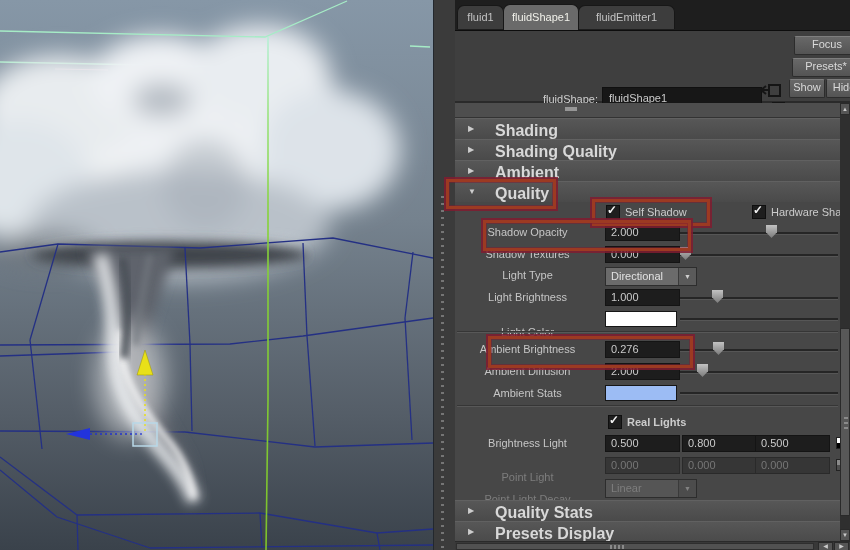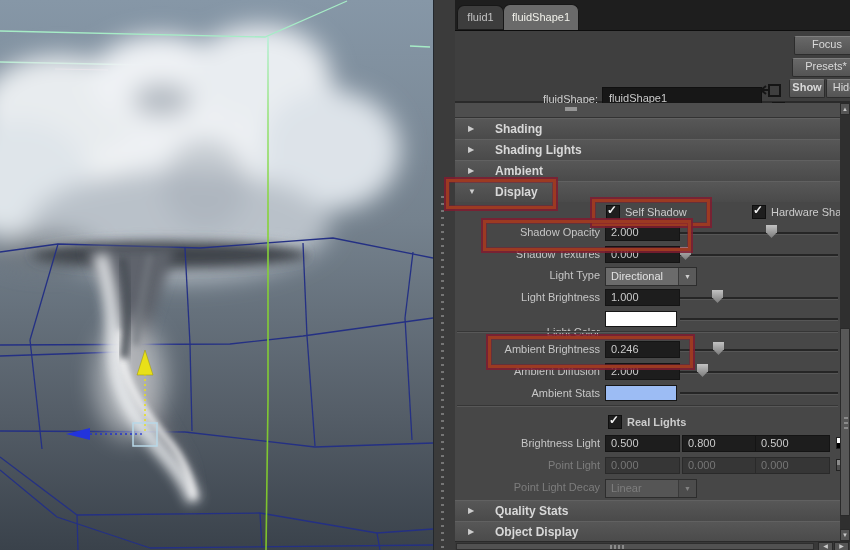--- a/index.html
+++ b/index.html
@@ -22,25 +22,25 @@
   .hfield{position:absolute;left:147px;top:56px;width:152px;height:20px;background:#171717;border:1px solid #101010;
           color:#cacaca;line-height:20px;padding-left:6px;}
   .btn{position:absolute;background:linear-gradient(#686868,#545454);border:1px solid #2c2c2c;border-top-color:#7e7e7e;
        border-radius:2px;color:#dadada;text-align:center;line-height:15px;height:17px;}
   
   .sliver{position:absolute;left:0;top:103px;width:385px;height:14px;background:#4e4e4e;border-bottom:1px solid #333;}
   .sliver .dash{position:absolute;left:110px;top:4px;width:12px;height:4px;background:#969696;}
   .sec{position:absolute;left:0;width:385px;height:20px;background:linear-gradient(#575757,#4a4a4a);
        border-top:1px solid #616161;border-bottom:1px solid #2e2e2e;cursor:pointer;}
   .sec .tri{position:absolute;left:13px;top:5px;font-size:8px;color:#cdcdcd;}
-  .sec .sec-lbl{position:absolute;left:40px;top:3px;font-weight:bold;font-size:12px;color:#d8d8d8;}
+  .sec .sec-lbl{position:absolute;left:40px;top:3px;font-weight:bold;font-size:16px;color:#d8d8d8;}
   .content{position:absolute;left:0;top:202px;width:385px;height:298px;background:#474747;}
   .sep{position:absolute;left:2px;width:381px;height:0;border-top:1px solid #363636;border-bottom:1px solid #585858;}
-  .lbl{position:absolute;left:0;width:145px;text-align:right;color:#c6c6c6;}
-  .lbl.dis{color:#7d7d7d;}
+  .lbl{position:absolute;left:0;width:145px;text-align:center;color:#c6c6c6;}
+  .lbl.dis{color:#7d7d7d;margin-top:12px;}
   .field{position:absolute;width:68px;height:15px;background:#1d1d1d;border:1px solid #141414;
          color:#cbcbcb;line-height:15px;padding-left:5px;}
   .field.dis{background:#363636;border-color:#2a2a2a;color:#767676;}
   .track{position:absolute;height:2px;background:#262626;border-bottom:1px solid #565656;}
   .handle{position:absolute;width:11px;height:13px;background:linear-gradient(#c2c2c2,#7b7b7b);
           clip-path:polygon(0 0,100% 0,100% 55%,50% 100%,0 55%);}
   .cb{position:absolute;width:12px;height:12px;background:#1e1e1e;border:1px solid #0f0f0f;}
   .cb .mark{position:absolute;left:0px;top:-3px;color:#f2f2f2;font-size:12px;font-weight:bold;}
   .cblbl{position:absolute;color:#cccccc;white-space:nowrap;text-align:center;}
   .swatch{position:absolute;width:70px;height:14px;border:1px solid #161616;}
@@ -177,62 +177,63 @@
 
   <div class="divider">
     <div class="grip"></div>
   </div>
 
   <div class="ae">
 
     <div class="tabbar">
       <div class="tab" style="left:2px;width:45px;">fluid1</div>
       <div class="tab sel" style="left:48px;width:74px;">fluidShape1</div>
+      <div class="tab" style="left:123px;width:95px;">fluidEmitter1</div>
     </div>
 
     <div class="hdr">
       <div class="hlabel">fluidShape:</div>
       <div class="hfield">fluidShape1</div>
       <div class="aeicons">
         <svg width="32" height="38" viewBox="0 0 32 38">
           <g>
             <rect x="9" y="4" width="11" height="11" fill="none" stroke="#151515" stroke-width="2"></rect>
             <path d="M9,9 L1,9 M1,9 L6,5 M1,9 L6,13" stroke="#151515" stroke-width="2" fill="none"></path>
           </g>
           <g>
             <rect x="13" y="22" width="11" height="11" fill="none" stroke="#151515" stroke-width="2"></rect>
             <path d="M16,27 L28,27 M28,27 L23,23 M28,27 L23,31" stroke="#151515" stroke-width="2" fill="none"></path>
           </g>
         </svg>
       </div>
       <div class="btn" style="left:339px;top:5px;width:64px;">Focus</div>
       <div class="btn" style="left:337px;top:27px;width:66px;">Presets*</div>
-      <div class="btn" style="left:334px;top:48px;width:34px;font-weight:bold;">Show</div>
+      <div class="btn" style="left:334px;top:48px;width:34px;">Show</div>
       <div class="btn" style="left:371px;top:48px;width:34px;">Hide</div>
     </div>
 
     <div class="sliver">
       <div class="dash"></div>
     </div>
 
     <div class="sec" style="top:118px;">
       <span class="tri">▶</span>
       <span class="sec-lbl">Shading</span>
     </div>
     <div class="sec" style="top:139px;">
       <span class="tri">▶</span>
-      <span class="sec-lbl">Shading Lights</span>
+      <span class="sec-lbl">Shading Quality</span>
     </div>
     <div class="sec" style="top:160px;">
       <span class="tri">▶</span>
       <span class="sec-lbl">Ambient</span>
     </div>
     <div class="sec" style="top:181px;">
       <span class="tri">▼</span>
-      <span class="sec-lbl">Display</span>
+      <span class="sec-lbl">Quality</span>
     </div>
 
     <div class="content"></div>
 
     <div class="cb" style="left:151px;top:205px;">
       <span class="mark">✓</span>
     </div>
     <div class="cblbl" style="left:170px;top:206px;">Self Shadow</div>
     <div class="cb" style="left:297px;top:205px;">
       <span class="mark">✓</span>
@@ -260,21 +261,21 @@
     <div class="track" style="left:225px;top:297px;width:158px;"></div>
     <div class="handle" style="left:257px;top:290px;"></div>
 
     <div class="lbl" style="top:326px;">Light Color</div>
     <div class="swatch" style="left: 150px; top: 311px; background: rgb(255, 255, 255);"></div>
     <div class="track" style="left:225px;top:318px;width:158px;"></div>
 
     <div class="sep" style="top:331px;"></div>
 
     <div class="lbl" style="top:343px;">Ambient Brightness</div>
-    <div class="field" style="left:150px;top:341px;">0.246</div>
+    <div class="field" style="left:150px;top:341px;">0.276</div>
     <div class="track" style="left:225px;top:349px;width:158px;"></div>
     <div class="handle" style="left:258px;top:342px;"></div>
 
     <div class="lbl" style="top:365px;">Ambient Diffusion</div>
     <div class="field" style="left:150px;top:363px;">2.000</div>
     <div class="track" style="left:225px;top:371px;width:158px;"></div>
     <div class="handle" style="left:242px;top:364px;"></div>
 
     <div class="lbl" style="top:387px;">Ambient Stats</div>
     <div class="swatch" style="left: 150px; top: 385px; background: rgb(156, 188, 244);"></div>
@@ -304,21 +305,21 @@
       <span class="dtext">Linear</span>
       <span class="darr">▼</span>
     </div>
 
     <div class="sec" style="top:500px;">
       <span class="tri">▶</span>
       <span class="sec-lbl">Quality Stats</span>
     </div>
     <div class="sec" style="top:521px;">
       <span class="tri">▶</span>
-      <span class="sec-lbl">Object Display</span>
+      <span class="sec-lbl">Presets Display</span>
     </div>
 
     <div class="vsb">
       <div class="sbtn" style="top:0;">▲</div>
       <div class="thumb">
         <div class="tdots"></div>
       </div>
       <div class="sbtn" style="top:426px;">▼</div>
     </div>
 

